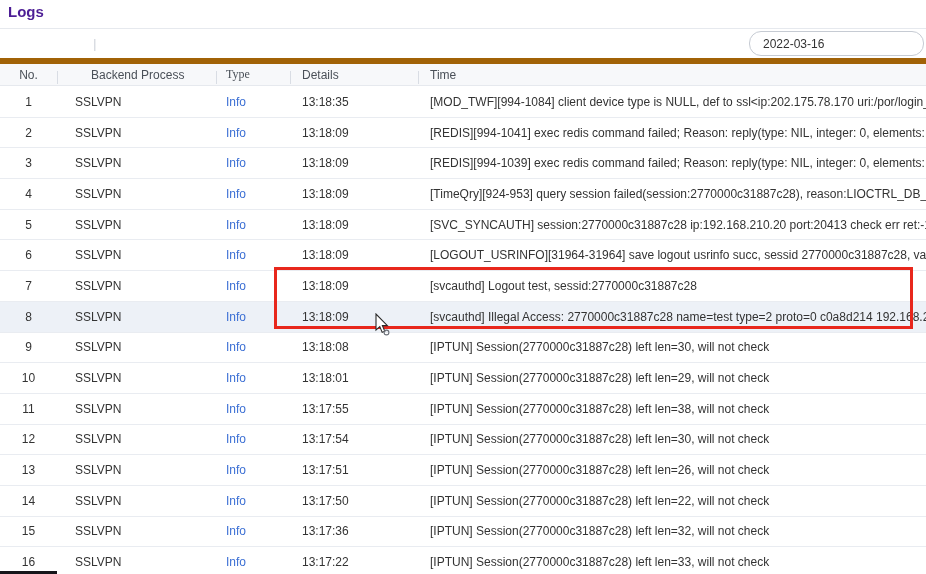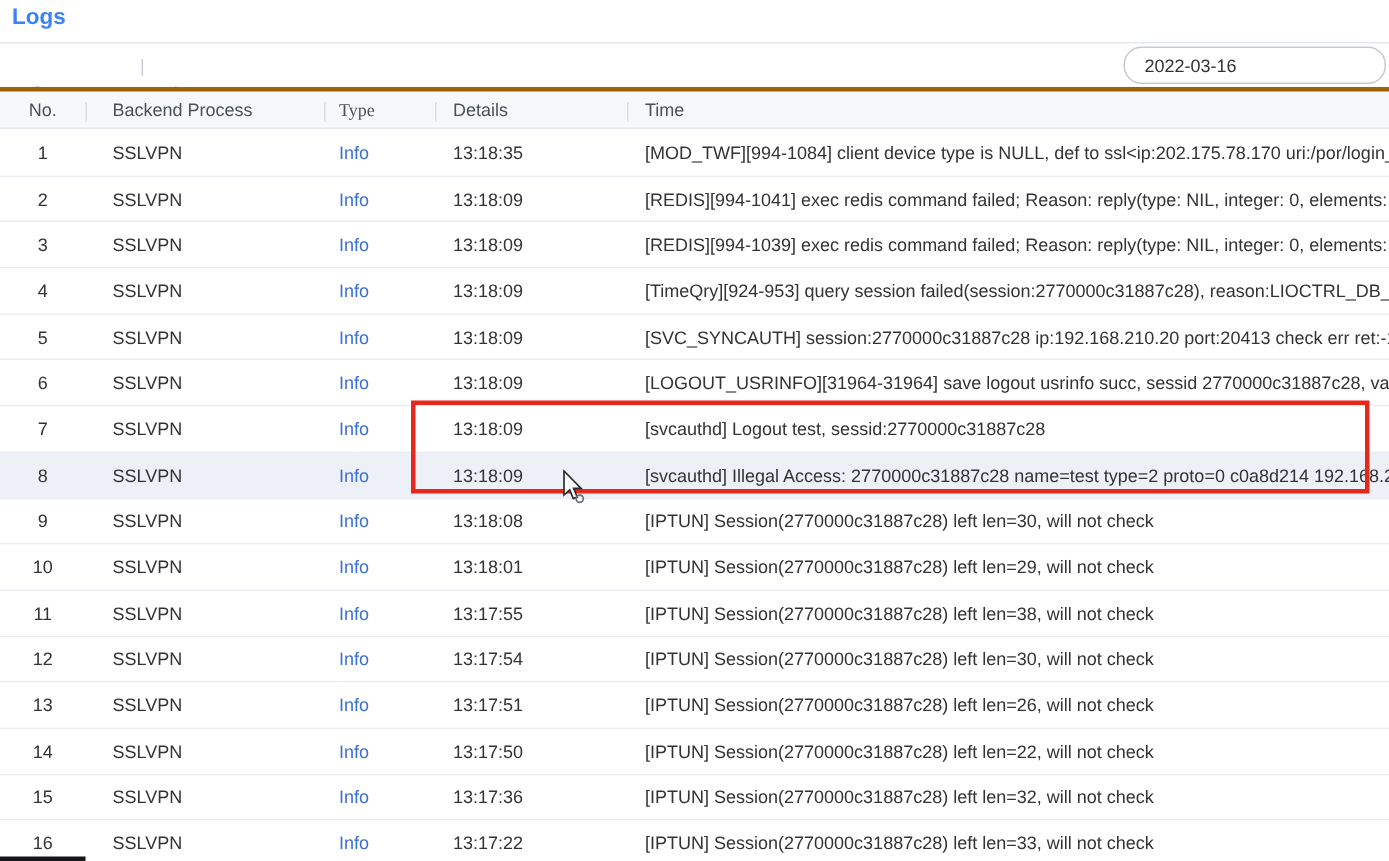--- a/index.html
+++ b/index.html
@@ -1,39 +1,39 @@
 <!DOCTYPE html>
 <html><head>
 <meta charset="utf-8">
 <style>
   * { margin:0; padding:0; box-sizing:border-box; }
   html,body { width:926px; height:574px; overflow:hidden; background:#fff;
     font-family:"Liberation Sans", sans-serif; color:#333; position:relative; }
 
-  .page-title { position:absolute; left:8px; top:3px; font-size:15px; font-weight:bold; color:#3b82f6; }
+  .page-title { position:absolute; left:8px; top:3px; font-size:15px; font-weight:bold; color:#4c1d95; }
   .title-divider { position:absolute; left:0; top:28px; width:926px; height:1px; background:#e6e9ee; }
 
   .toolbar { position:absolute; left:18px; top:31px; height:26px; display:flex; align-items:center; font-size:12px; color:#2f2f2f; }
   .tool-btn { display:flex; align-items:flex-start; gap:6px; cursor:pointer;margin-top:40px; }
   .tool-btn svg { display:block; }
   .tool-sep { color:#c9ced6; margin:0 14px; font-size:12px; }
 
   .date-input { position:absolute; left:749px; top:31px; width:175px; height:25px;
     border:1px solid #c6cbd3; border-radius:12px; font-size:12px; color:#333;
     padding-left:13px; font-family:"Liberation Sans", sans-serif; background:#fff; outline:none; }
 
   .grid { display:grid; grid-template-columns:57px 159px 74px 128px 1fr; }
 
   .table-header { position:absolute; left:0; top:58px; width:926px; height:28px;
-    background:#f7f8fa; border-top:3px solid #a16207; border-bottom:1px solid #e6e9ee;
+    background:#f7f8fa; border-top:6px solid #a16207; border-bottom:1px solid #e6e9ee;
     font-size:12px; color:#4a5058; align-items:center; }
   .th { position:relative; height:100%; display:flex; align-items:center; white-space:nowrap; }
   .th:not(:first-child)::before { content:""; position:absolute; left:0; top:7px; width:1px; height:13px; background:#d9dde4; }
   .th-no { justify-content:center; }
-  .th-process { padding-left:18px; }
+  .th-process { padding-left:34px; }
   .th-type { padding-left:10px;font-family:Liberation Serif, serif; }
   .th-time { padding-left:12px; }
   .th-details { padding-left:12px; }
 
   .table-body { position:absolute; left:0; top:87px; width:926px; }
   .row { height:30.7px; border-bottom:1px solid #e9ecf1; font-size:12px; color:#333; align-items:center; background:#fff; }
   .row.hovered { background:#edf1f7; }
   .cell { white-space:nowrap; overflow:hidden; }
   .cell-no { text-align:center; }
   .cell-process { padding-left:18px; }

